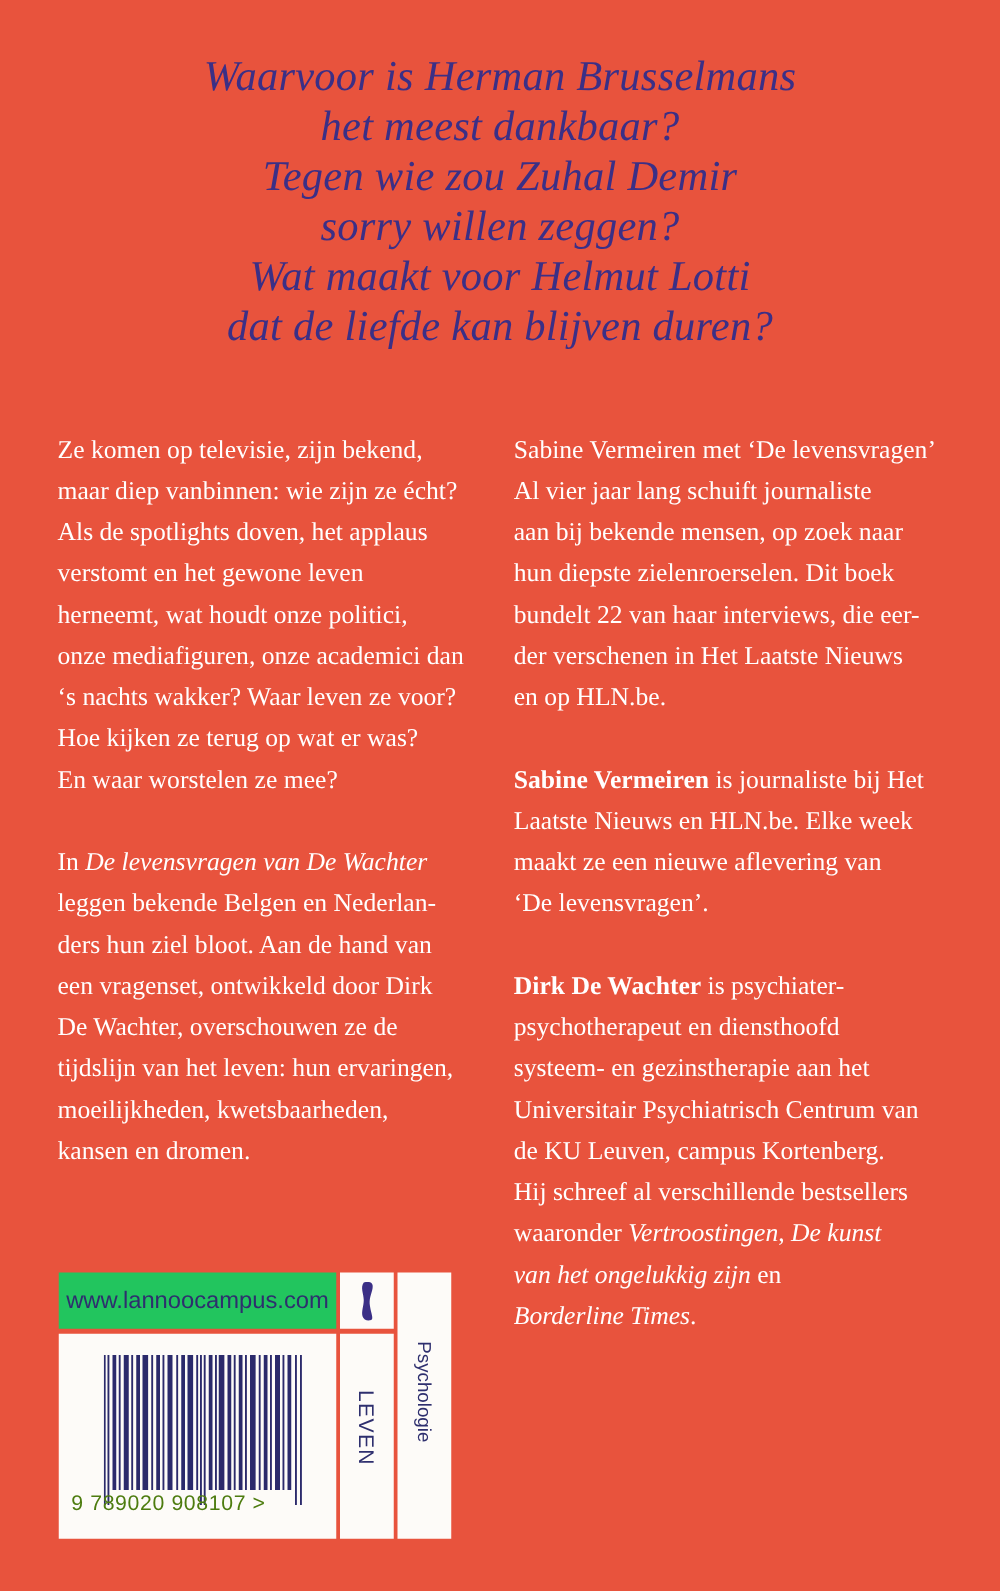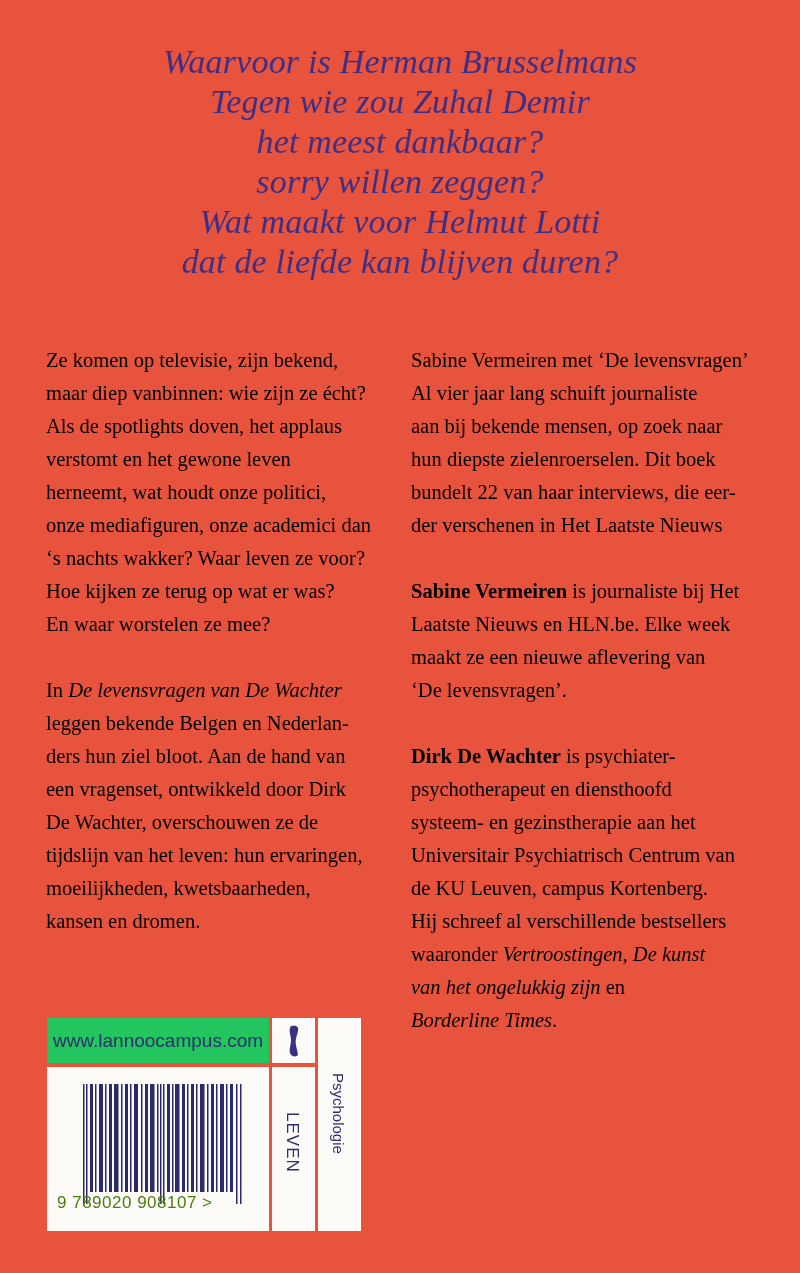--- a/index.html
+++ b/index.html
@@ -14,21 +14,21 @@
     text-align: center;
     color: #3b2f86;
     font-style: italic;
     font-size: 34px;
     line-height: 40px;
     letter-spacing: 0.2px;
   }
   .headline div { white-space: nowrap; }
   .col {
     position: absolute;
-    color: #000000;
+    color: #ffffff;
     font-size: 20.5px;
     line-height: 33px;
   }
   .col-left { left: 46px; top: 344px; width: 350px; }
   .col-right { left: 411px; top: 344px; width: 380px; }
   .col .line { white-space: nowrap; height: 33px; }
   .col .gap { height: 33px; }
   .col em { font-style: italic; }
   .col b { font-weight: bold; }
 
@@ -75,22 +75,22 @@
     white-space: nowrap;
   }
   .leven-text { left: 10px; top: 45px; font-size: 17px; letter-spacing: 1px; }
   .psy-text { left: 12px; top: 55px; font-size: 15px; }
 </style>
 </head>
 <body>
 
 <div class="headline">
   <div>Waarvoor is Herman Brusselmans</div>
+  <div>het meest dankbaar?</div>
   <div>Tegen wie zou Zuhal Demir</div>
-  <div>het meest dankbaar?</div>
   <div>sorry willen zeggen?</div>
   <div>Wat maakt voor Helmut Lotti</div>
   <div>dat de liefde kan blijven duren?</div>
 </div>
 
 <div class="col col-left">
   <div class="line">Ze komen op televisie, zijn bekend,</div>
   <div class="line">maar diep vanbinnen: wie zijn ze écht?</div>
   <div class="line">Als de spotlights doven, het applaus</div>
   <div class="line">verstomt en het gewone leven</div>
@@ -110,20 +110,21 @@
   <div class="line">kansen en dromen.</div>
 </div>
 
 <div class="col col-right">
   <div class="line">Sabine Vermeiren met ‘De levensvragen’</div>
   <div class="line">Al vier jaar lang schuift journaliste</div>
   <div class="line">aan bij bekende mensen, op zoek naar</div>
   <div class="line">hun diepste zielenroerselen. Dit boek</div>
   <div class="line">bundelt 22 van haar interviews, die eer-</div>
   <div class="line">der verschenen in Het Laatste Nieuws</div>
+  <div class="line">en op HLN.be.</div>
   <div class="gap"></div>
   <div class="line"><b>Sabine Vermeiren</b><span> is journaliste bij Het</span></div>
   <div class="line">Laatste Nieuws en HLN.be. Elke week</div>
   <div class="line">maakt ze een nieuwe aflevering van</div>
   <div class="line">‘De levensvragen’.</div>
   <div class="gap"></div>
   <div class="line"><b>Dirk De Wachter</b><span> is psychiater-</span></div>
   <div class="line">psychotherapeut en diensthoofd</div>
   <div class="line">systeem- en gezinstherapie aan het</div>
   <div class="line">Universitair Psychiatrisch Centrum van</div>

